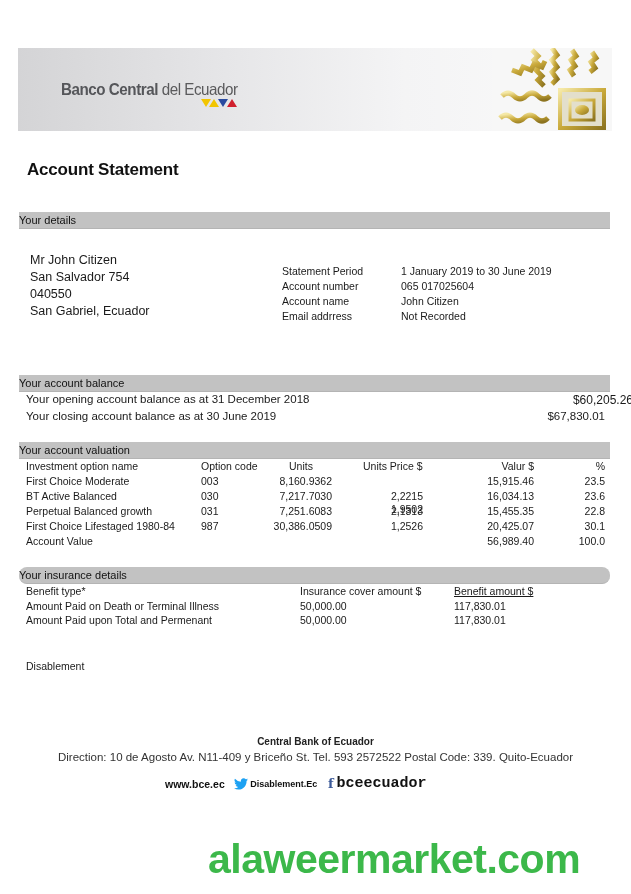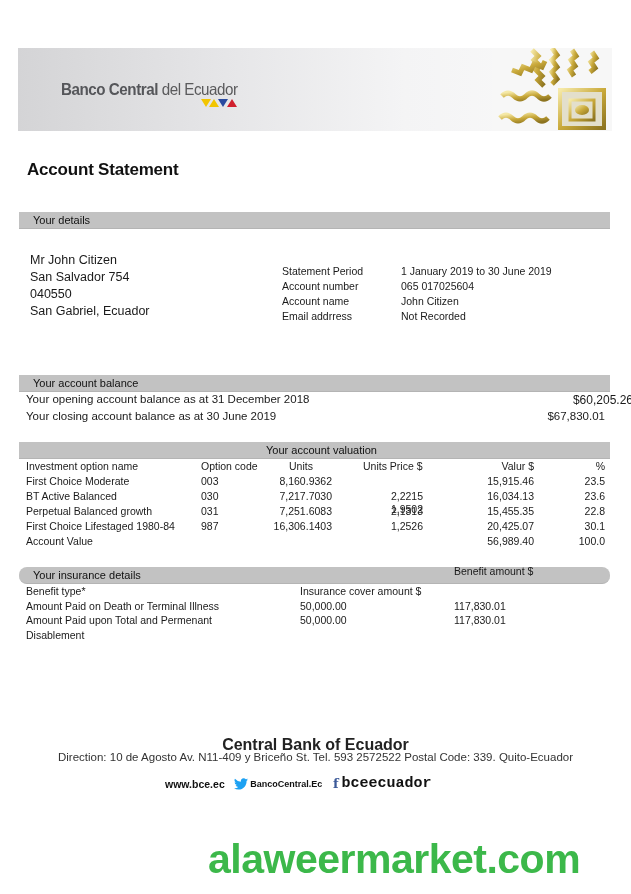--- a/index.html
+++ b/index.html
@@ -23,21 +23,21 @@
     .flag-tris { position: absolute; left: 183px; top: 51px; width: 45px; height: 8px; }
     .gold-art { position: absolute; right: 0; top: 0; width: 120px; height: 83px; }
 
     .title {
       position: absolute; left: 27px; top: 160px; font-size: 17px; font-weight: bold; color: #111;
       letter-spacing: -0.2px;
     }
     .sec-bar {
       position: absolute; left: 19px; width: 591px; height: 17px; background: #c2c2c2;
       border-bottom: 1px solid #b4b4b4; box-sizing: border-box;
-      font-size: 11px; line-height: 16px; padding-left: 14px; color: #111;
+      font-size: 11px; line-height: 16px; padding-left: 0; color: #111;
     }
     .txt { position: absolute; font-size: 10.5px; color: #1a1a1a; white-space: nowrap; }
     .addr { position: absolute; left: 30px; font-size: 12.5px; color: #1a1a1a; white-space: nowrap; }
     .r { text-align: right; }
     .footer-c { position: absolute; left: 0; width: 631px; text-align: center; white-space: nowrap; }
     .watermark {
       position: absolute; left: 208px; top: 836px; font-family: "Liberation Sans", sans-serif;
       font-size: 41px; font-weight: bold; color: #3cb84a; letter-spacing: -0.5px; white-space: nowrap;
     }
   </style>
@@ -91,21 +91,21 @@
 <div class="txt" style="left:401px; top:295px;">John Citizen</div>
 <div class="txt" style="left:282px; top:310px;">Email addrress</div>
 <div class="txt" style="left:401px; top:310px;">Not Recorded</div>
 
 <div class="sec-bar" style="top:375px;">Your account balance</div>
 <div class="txt" style="left:26px; top:393px; font-size:11.5px;">Your opening account balance as at 31 December 2018</div>
 <div class="txt r" style="left:508px; width:125px; top:393px; font-size:12px;">$60,205.26</div>
 <div class="txt" style="left:26px; top:410px; font-size:11.5px;">Your closing account balance as at 30 June 2019</div>
 <div class="txt r" style="left:480px; width:125px; top:410px; font-size:11.5px;">$67,830.01</div>
 
-<div class="sec-bar" style="top:442px;text-align:center;">Your account valuation</div>
+<div class="sec-bar" style="top:442px;">Your account valuation</div>
 
 <div>
 
   <div>
     <div class="txt" style="left:26px; top:460px;">Investment option name</div>
     <div class="txt" style="left:201px; top:460px;">Option code</div>
     <div class="txt" style="left:289px; top:460px;">Units</div>
     <div class="txt" style="left:363px; top:460px;">Units Price $</div>
     <div class="txt r" style="left:450px; width:84px; top:460px;">Valur $</div>
     <div class="txt r" style="left:560px; width:45px; top:460px;">%</div>
@@ -134,55 +134,55 @@
     <div class="txt" style="left:201px; top:505px;">031</div>
     <div class="txt r" style="left:250px; width:82px; top:505px;">7,251.6083</div>
     <div class="txt r" style="left:350px; width:73px; top:505px;">2,1313</div>
     <div class="txt r" style="left:450px; width:84px; top:505px;">15,455.35</div>
     <div class="txt r" style="left:560px; width:45px; top:505px;">22.8</div>
   </div>
 
   <div>
     <div class="txt" style="left:26px; top:520px;">First Choice Lifestaged 1980-84</div>
     <div class="txt" style="left:201px; top:520px;">987</div>
-    <div class="txt r" style="left:250px; width:82px; top:520px;">16,306.1403</div>
+    <div class="txt r" style="left:250px; width:82px; top:520px;">30,386.0509</div>
     <div class="txt r" style="left:350px; width:73px; top:520px;">1,2526</div>
     <div class="txt r" style="left:450px; width:84px; top:520px;">20,425.07</div>
     <div class="txt r" style="left:560px; width:45px; top:520px;">30.1</div>
   </div>
 
   <div>
     <div class="txt" style="left:26px; top:535px;">Account Value</div>
     <div class="txt r" style="left:450px; width:84px; top:535px;">56,989.40</div>
     <div class="txt r" style="left:560px; width:45px; top:535px;">100.0</div>
   </div>
 </div>
 
 <div class="sec-bar" style="top:567px;border-radius:8px;">Your insurance details</div>
 <div>
   <div class="txt" style="left:26px; top:585px;">Benefit type*</div>
   <div class="txt" style="left:300px; top:585px;">Insurance cover amount $</div>
-  <div class="txt" style="left:454px; top:565px;">Benefit amount $</div>
+  <div class="txt" style="left:454px; top:585px;text-decoration:underline;">Benefit amount $</div>
 
   <div class="txt" style="left:26px; top:600px;">Amount Paid on Death or Terminal Illness</div>
   <div class="txt" style="left:300px; top:600px;">50,000.00</div>
   <div class="txt" style="left:454px; top:600px;">117,830.01</div>
 
   <div class="txt" style="left:26px; top:614px;">Amount Paid upon Total and Permenant</div>
   <div class="txt" style="left:300px; top:614px;">50,000.00</div>
   <div class="txt" style="left:454px; top:614px;">117,830.01</div>
-  <div class="txt" style="left:26px; top:629px;text-align:right;">Disablement</div>
+  <div class="txt" style="left:26px; top:660px;text-align:right;">Disablement</div>
 </div>
 
-<div class="footer-c" style="top:736px; font-size:16px; font-weight:bold; color:#222;">Central Bank of Ecuador</div>
+<div class="footer-c" style="top:736px; font-size:10px; font-weight:bold; color:#222;">Central Bank of Ecuador</div>
 <div class="footer-c" style="top:751px; font-size:11.5px; color:#333;">Direction: 10 de Agosto Av. N11-409 y Briceño St.  Tel. 593 2572522  Postal Code: 339. Quito-Ecuador</div>
 
 <div style="position:absolute; left:165px; top:775px; height:16px; white-space:nowrap; font-size:10px; font-weight:bold; color:#111;">
   <span style="font-size:10.5px; vertical-align:middle;">www.bce.ec</span>
   <svg width="14" height="12" viewBox="0 0 24 20" style="vertical-align:middle; margin-left:6px;">
     <path d="M24 2.4a9.8 9.8 0 0 1-2.8.8A4.9 4.9 0 0 0 23.3.5a9.8 9.8 0 0 1-3.1 1.2A4.9 4.9 0 0 0 11.8 6 14 14 0 0 1 1.7.9a4.9 4.9 0 0 0 1.5 6.6A4.9 4.9 0 0 1 1 6.9v.1a4.9 4.9 0 0 0 3.9 4.8 4.9 4.9 0 0 1-2.2.1 4.9 4.9 0 0 0 4.6 3.4A9.9 9.9 0 0 1 0 17.3 14 14 0 0 0 7.5 19.5c9.1 0 14-7.5 14-14v-.6A10 10 0 0 0 24 2.4z" fill="#1da1f2"></path>
   </svg>
-  <span style="font-size:9px; vertical-align:middle;">BancoCentral.Ec</span>
+  <span style="font-size:9px; vertical-align:middle;">Disablement.Ec</span>
   <span style="font-family:'DejaVu Serif', serif; font-size:13px; color:#3b5998; vertical-align:middle; margin-left:8px;">f</span>
   <span style="font-size:15px; vertical-align:middle;font-family:Liberation Mono, monospace;">bceecuador</span>
 </div>
 
 <div class="watermark">alaweermarket.com</div>
 
 </body></html>

